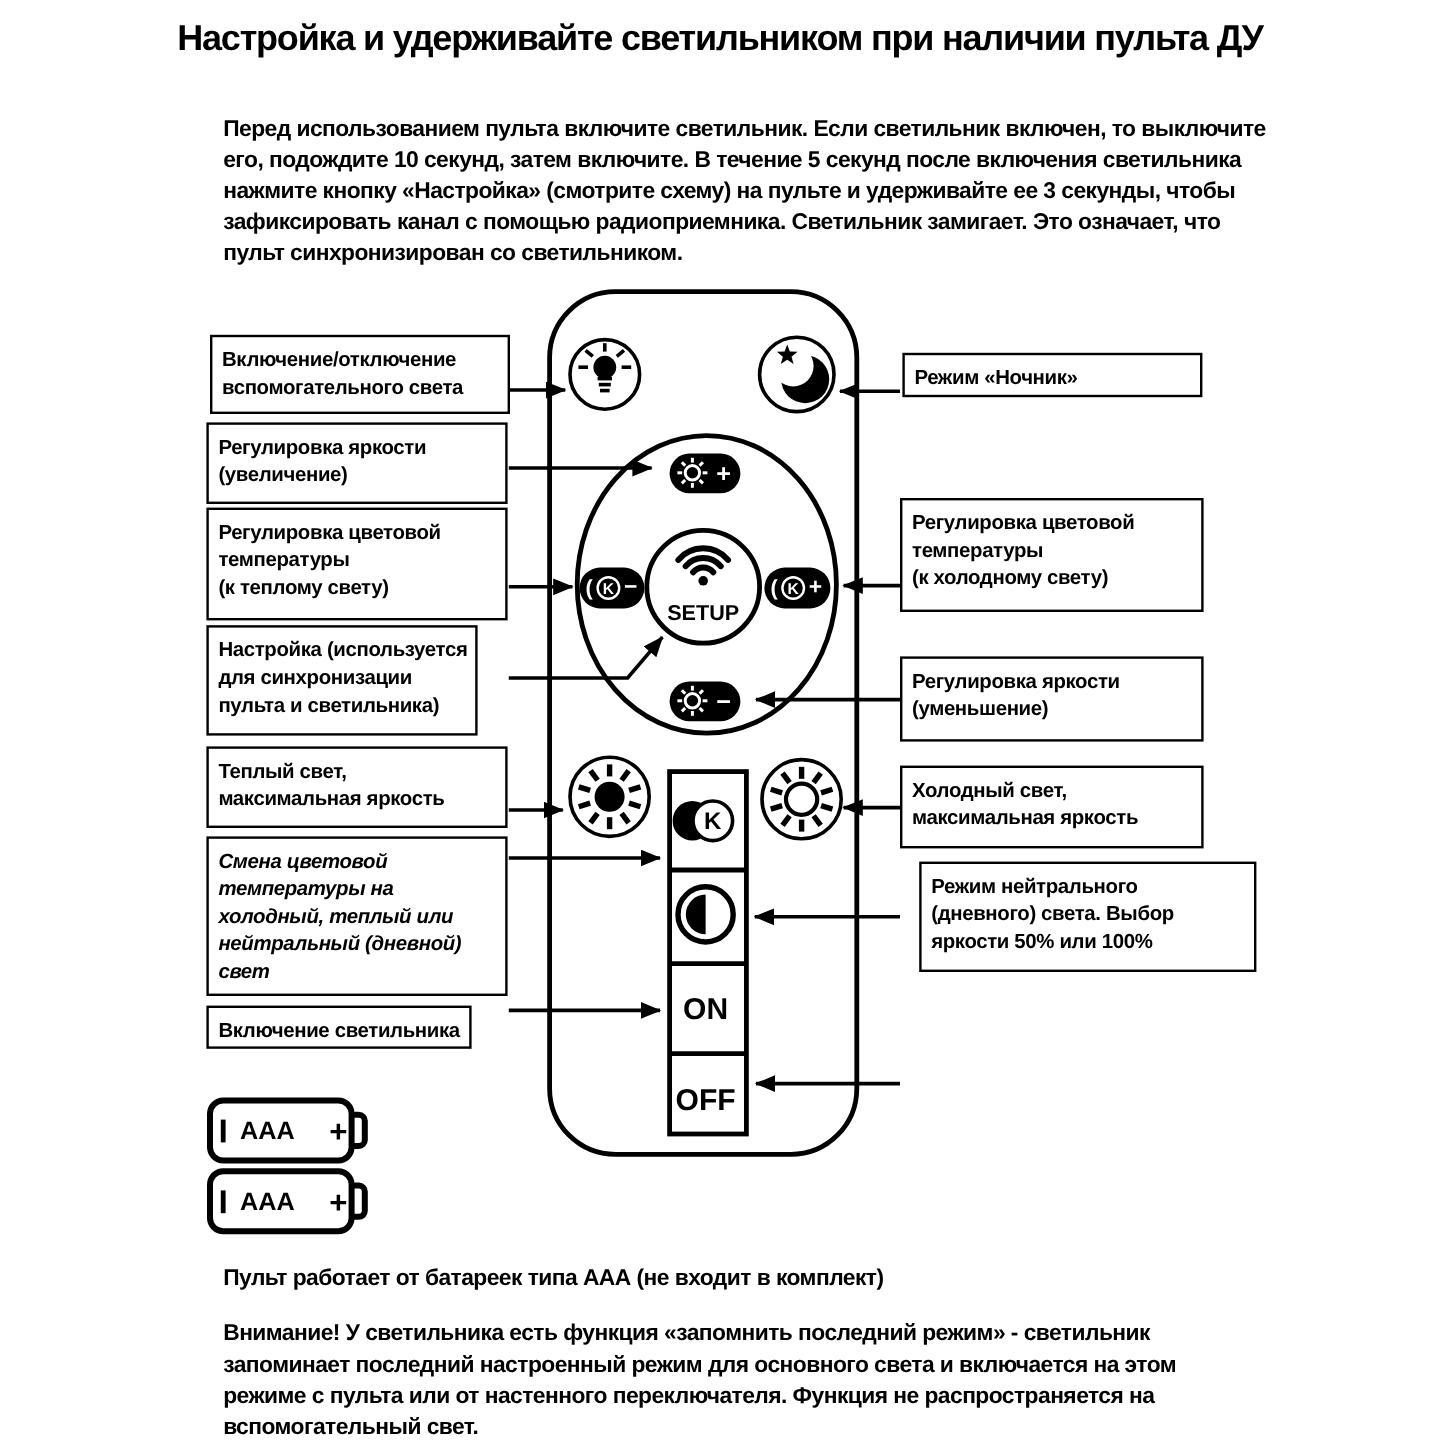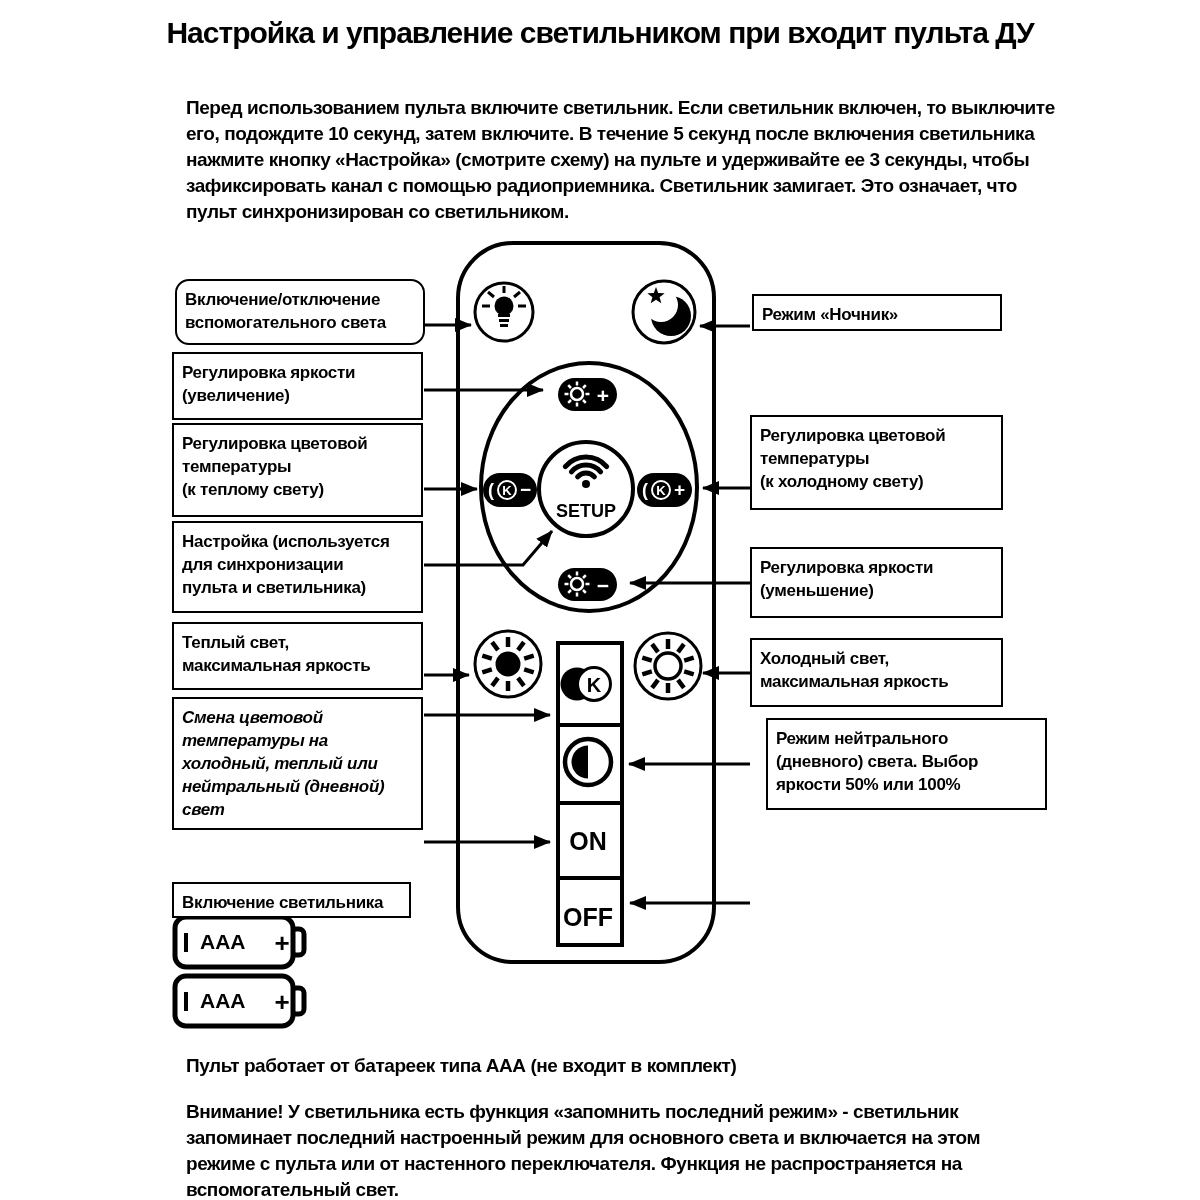--- a/index.html
+++ b/index.html
@@ -25,21 +25,21 @@
     white-space:pre-line; padding:7px 6px 5px 8px;
   }
   svg.diagram { position:absolute; left:0; top:0; }
   svg text { font-family:"Liberation Sans", sans-serif; font-weight:bold; }
 </style>
 </head>
 <body>
 
 <div class="page">
 
-  <h1 class="title">Настройка и управление светильником при входит пульта ДУ</h1>
+  <h1 class="title">Настройка и удерживайте светильником при наличии пульта ДУ</h1>
   <p class="para" id="intro">Перед использованием пульта включите светильник. Если светильник включен, то выключите
 его, подождите 10 секунд, затем включите. В течение 5 секунд после включения светильника
 нажмите кнопку «Настройка» (смотрите схему) на пульте и удерживайте ее 3 секунды, чтобы
 зафиксировать канал с помощью радиоприемника. Светильник замигает. Это означает, что
 пульт синхронизирован со светильником.</p>
 
   <svg class="diagram" width="1200" height="1200" viewBox="0 0 1200 1200">
     <defs>
       <marker id="ah" markerUnits="userSpaceOnUse" markerWidth="20" markerHeight="16" refX="16" refY="7" orient="auto">
         <path d="M0,0 L17,7 L0,14 Z" fill="#000"></path>
@@ -227,38 +227,38 @@
       <line x1="424" y1="842" x2="550" y2="842" marker-end="url(#ah)"></line>
       <line x1="750" y1="326" x2="700" y2="326" marker-end="url(#ah)"></line>
       <line x1="750" y1="488" x2="703" y2="488" marker-end="url(#ah)"></line>
       <line x1="750" y1="583" x2="630" y2="583" marker-end="url(#ah)"></line>
       <line x1="750" y1="673" x2="703" y2="673" marker-end="url(#ah)"></line>
       <line x1="750" y1="764" x2="629" y2="764" marker-end="url(#ah)"></line>
       <line x1="750" y1="903" x2="630" y2="903" marker-end="url(#ah)"></line>
     </g>
   </svg>
 
-  <div class="callout" style="left:175px; top:279px; width:250px; height:66px;border-radius:14px;">Включение/отключение
+  <div class="callout" style="left:175px; top:279px; width:250px; height:66px;">Включение/отключение
 вспомогательного света</div>
   <div class="callout" style="left:172px; top:352px; width:251px; height:68px;">Регулировка яркости
 (увеличение)</div>
   <div class="callout" style="left:172px; top:423px; width:251px; height:94px;">Регулировка цветовой
 температуры
 (к теплому свету)</div>
-  <div class="callout" style="left:172px; top:521px; width:251px; height:92px;">Настройка (используется
+  <div class="callout" style="left:172px; top:521px; width:226px; height:92px;">Настройка (используется
 для синхронизации
 пульта и светильника)</div>
   <div class="callout" style="left:172px; top:622px; width:251px; height:68px;">Теплый свет,
 максимальная яркость</div>
   <div class="callout" style="left:172px; top:697px; width:251px; height:133px;font-style:italic;">Смена цветовой
 температуры на
 холодный, теплый или
 нейтральный (дневной)
 свет</div>
-  <div class="callout" style="left:172px; top:882px; width:239px; height:36px;">Включение светильника</div>
+  <div class="callout" style="left:172px; top:838px; width:221px; height:36px;">Включение светильника</div>
 
   <div class="callout" style="left:752px; top:294px; width:250px; height:37px;">Режим «Ночник»</div>
   <div class="callout" style="left:750px; top:415px; width:253px; height:95px;">Регулировка цветовой
 температуры
 (к холодному свету)</div>
   <div class="callout" style="left:750px; top:547px; width:253px; height:71px;">Регулировка яркости
 (уменьшение)</div>
   <div class="callout" style="left:750px; top:638px; width:253px; height:69px;">Холодный свет,
 максимальная яркость</div>
   <div class="callout" style="left:766px; top:718px; width:281px; height:92px;">Режим нейтрального

